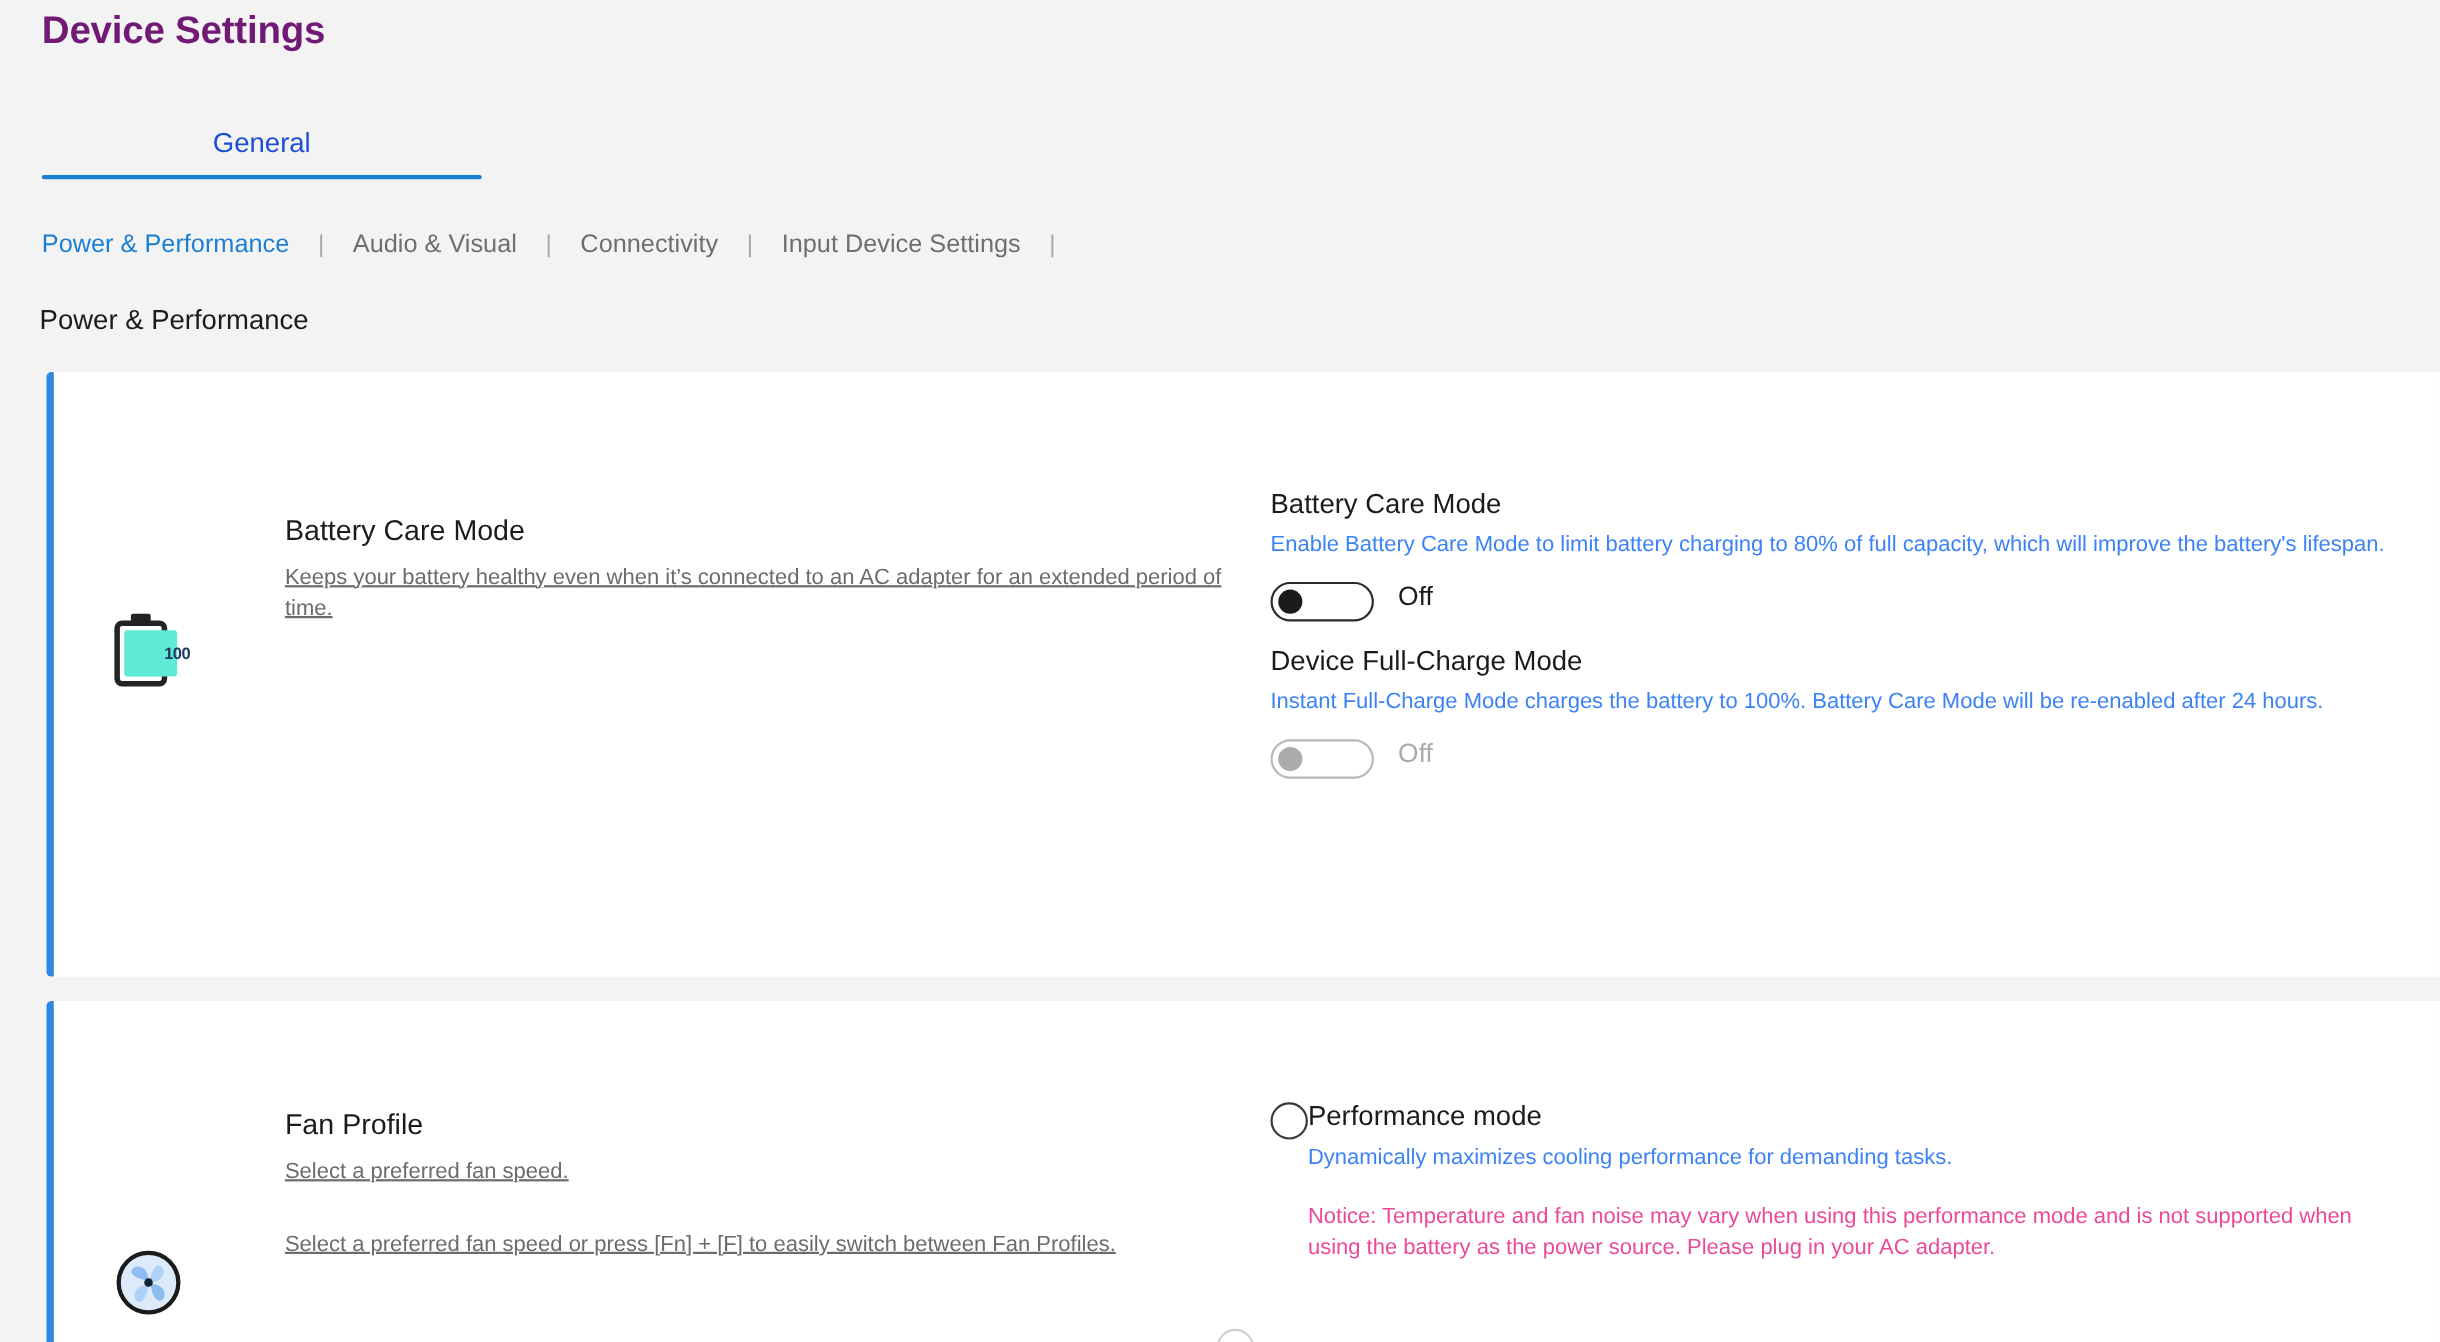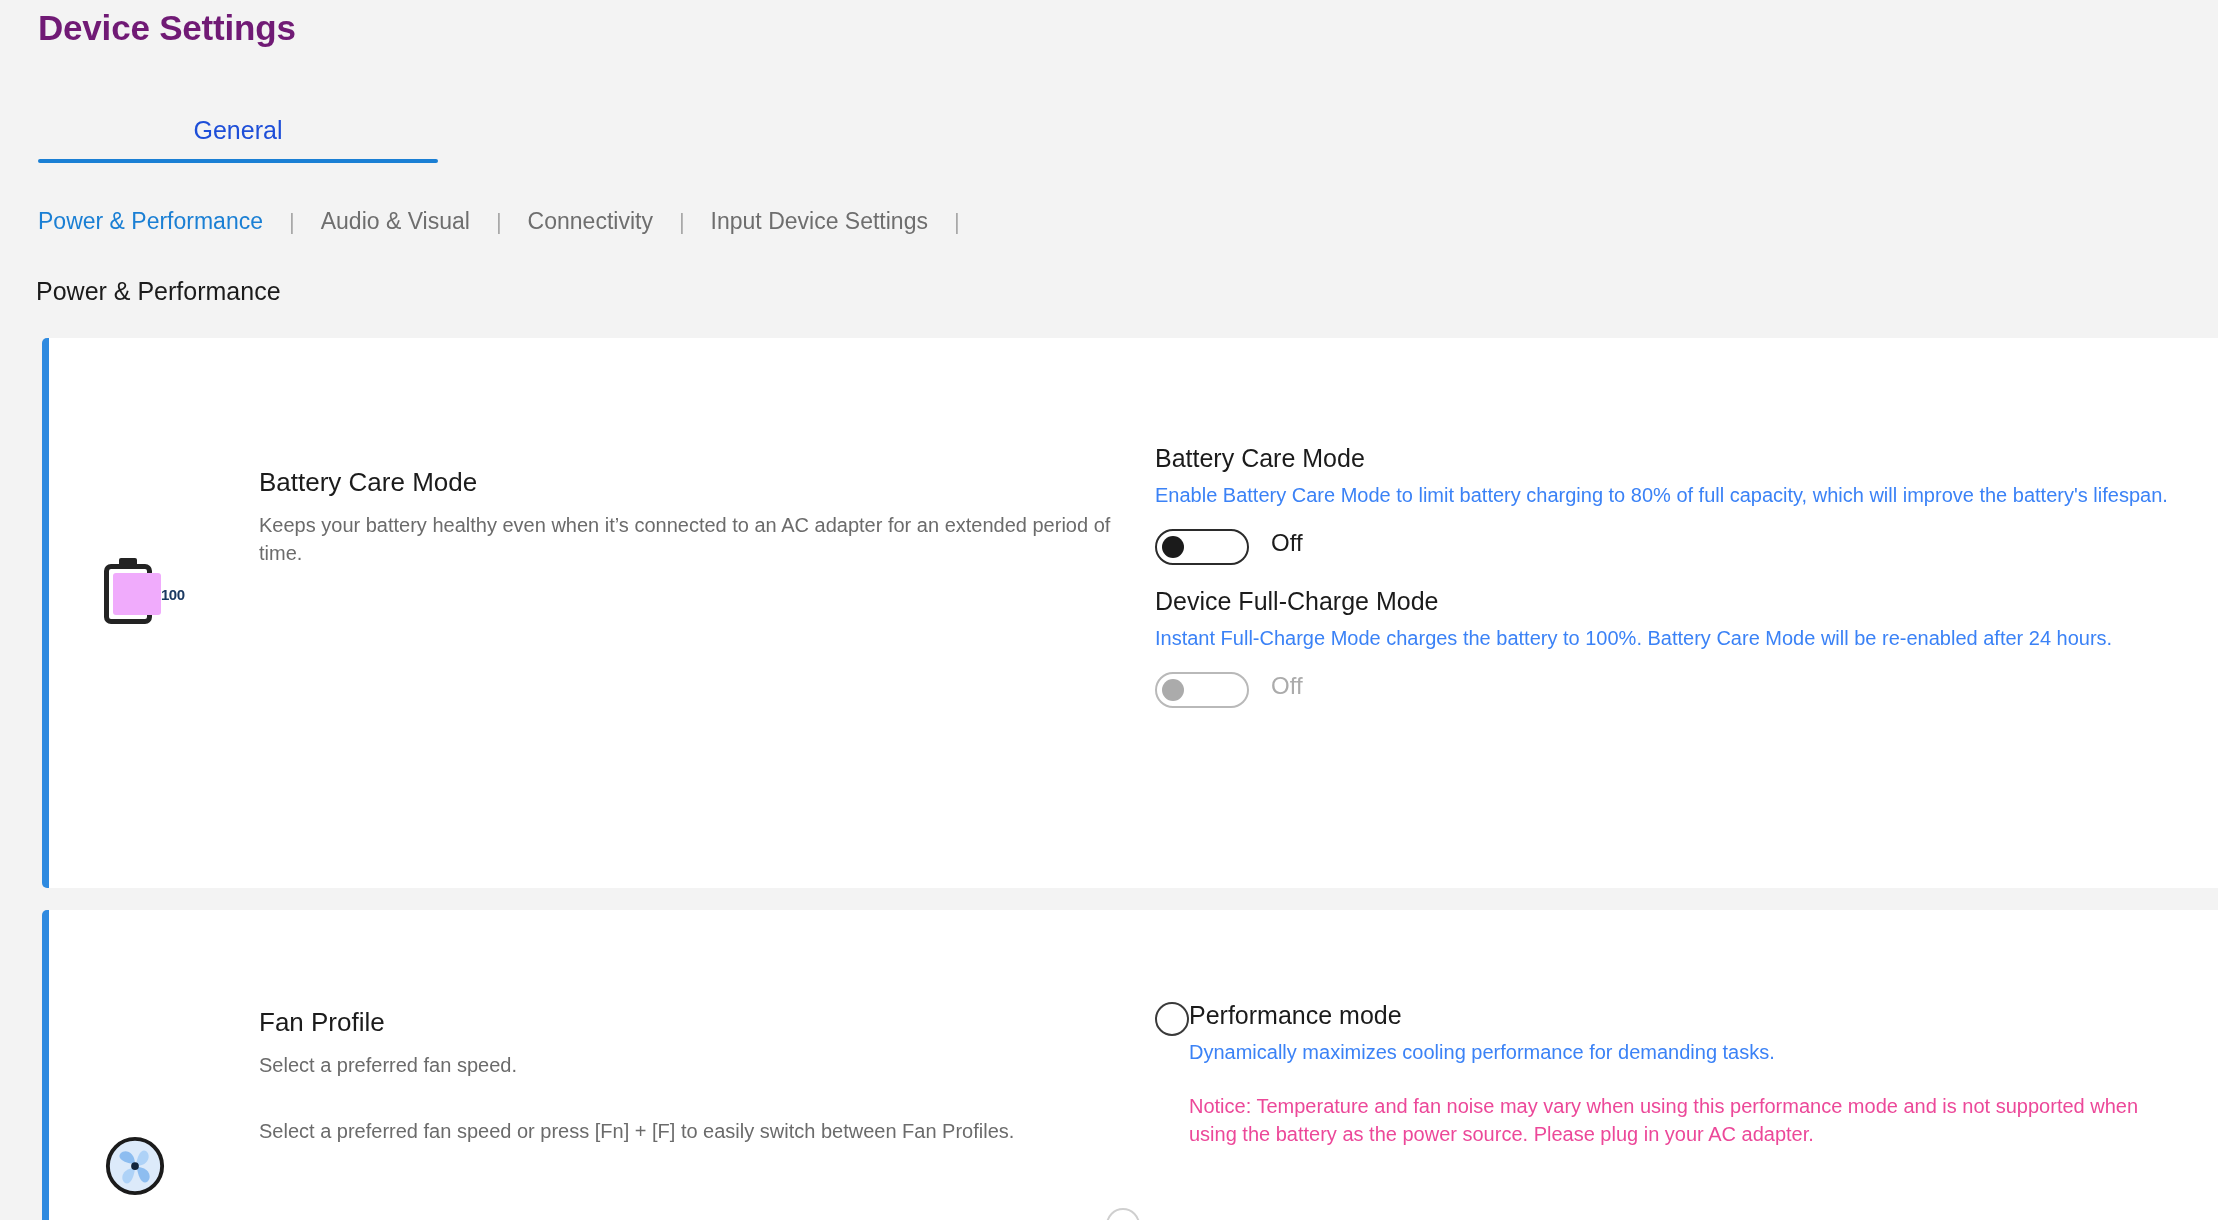--- a/index.html
+++ b/index.html
@@ -114,20 +114,21 @@
   .blk-title {
     font-size: 26px;
     color: #1b1b1b;
     line-height: 1.25;
   }
   .blk-desc {
     font-size: 20px;
     color: #6b6b6b;
     line-height: 1.42;
     margin-top: 12px;
+    text-decoration: underline;
   }
   .blk-desc.spaced { margin-top: 38px; }
 
   .r-title {
     font-size: 25px;
     color: #1b1b1b;
     line-height: 1.2;
   }
   .r-desc {
     font-size: 20px;
@@ -223,24 +224,25 @@
     position: absolute;
     left: 0; top: 6px;
     width: 48px; height: 60px;
     border: 5px solid #232323;
     border-radius: 7px;
     background: #fff;
   }
   .battery-icon .fill {
     position: absolute;
     left: 4px; top: 4px; right: 4px; bottom: 4px;
-    background: #f0abfc;
+    background: #5eead4;
     border-radius: 3px;
     display: flex;
     align-items: center;
+    justify-content: center;
     padding-left: 48px;
   }
   .battery-icon .pct {
     font-size: 15px;
     font-weight: 700;
     color: #1b3a62;
     letter-spacing: -0.5px;
   }
 
   

